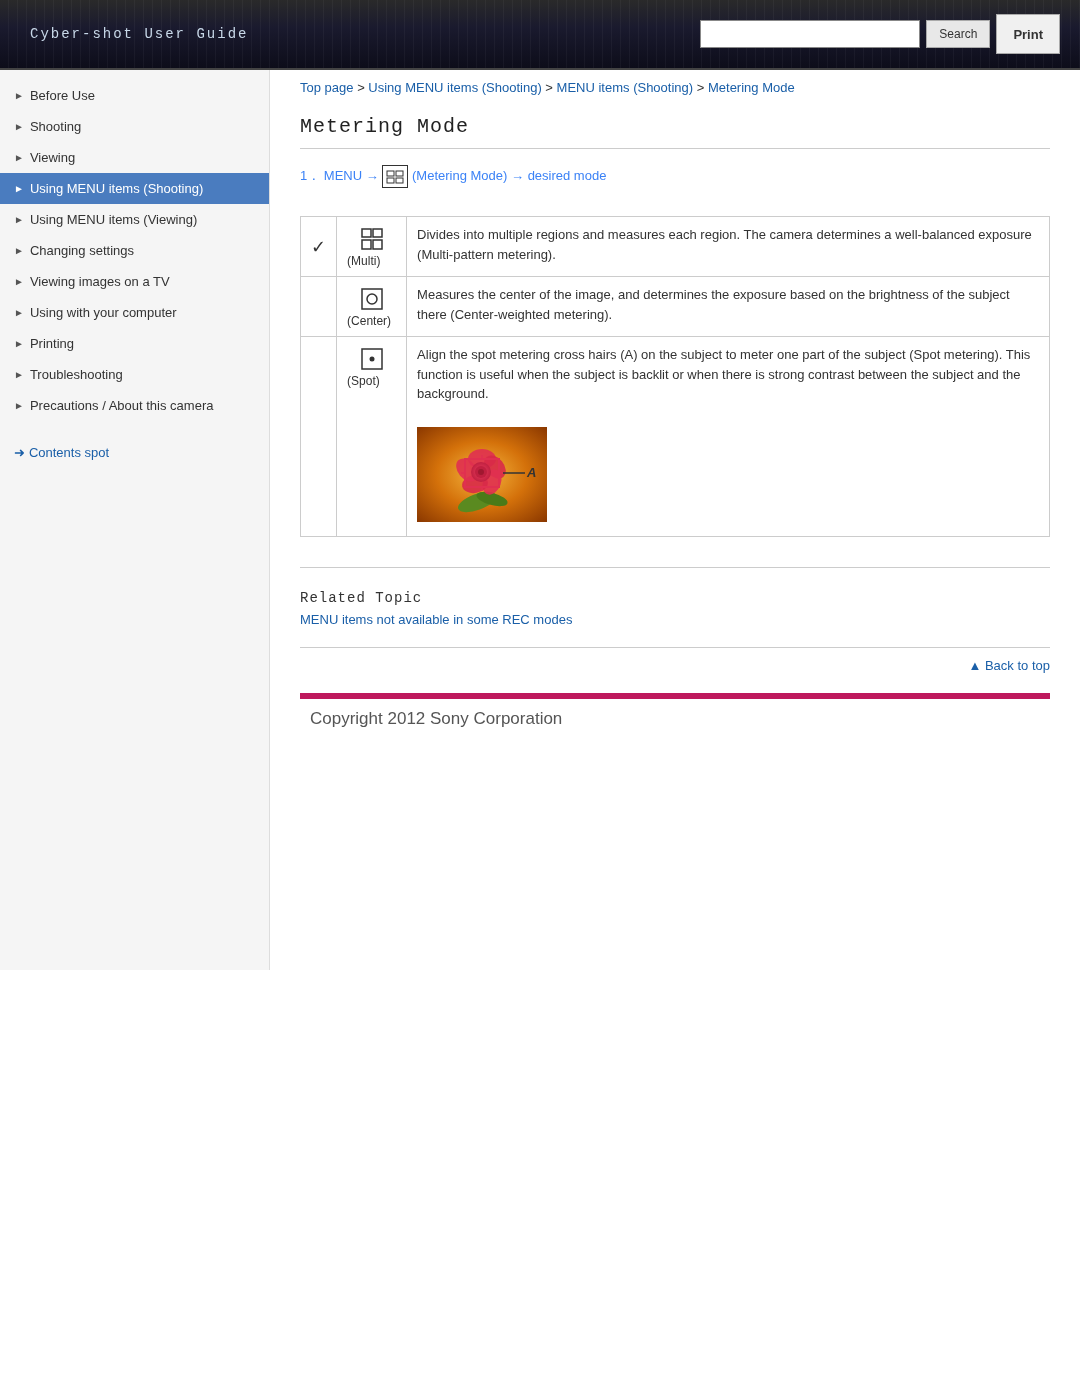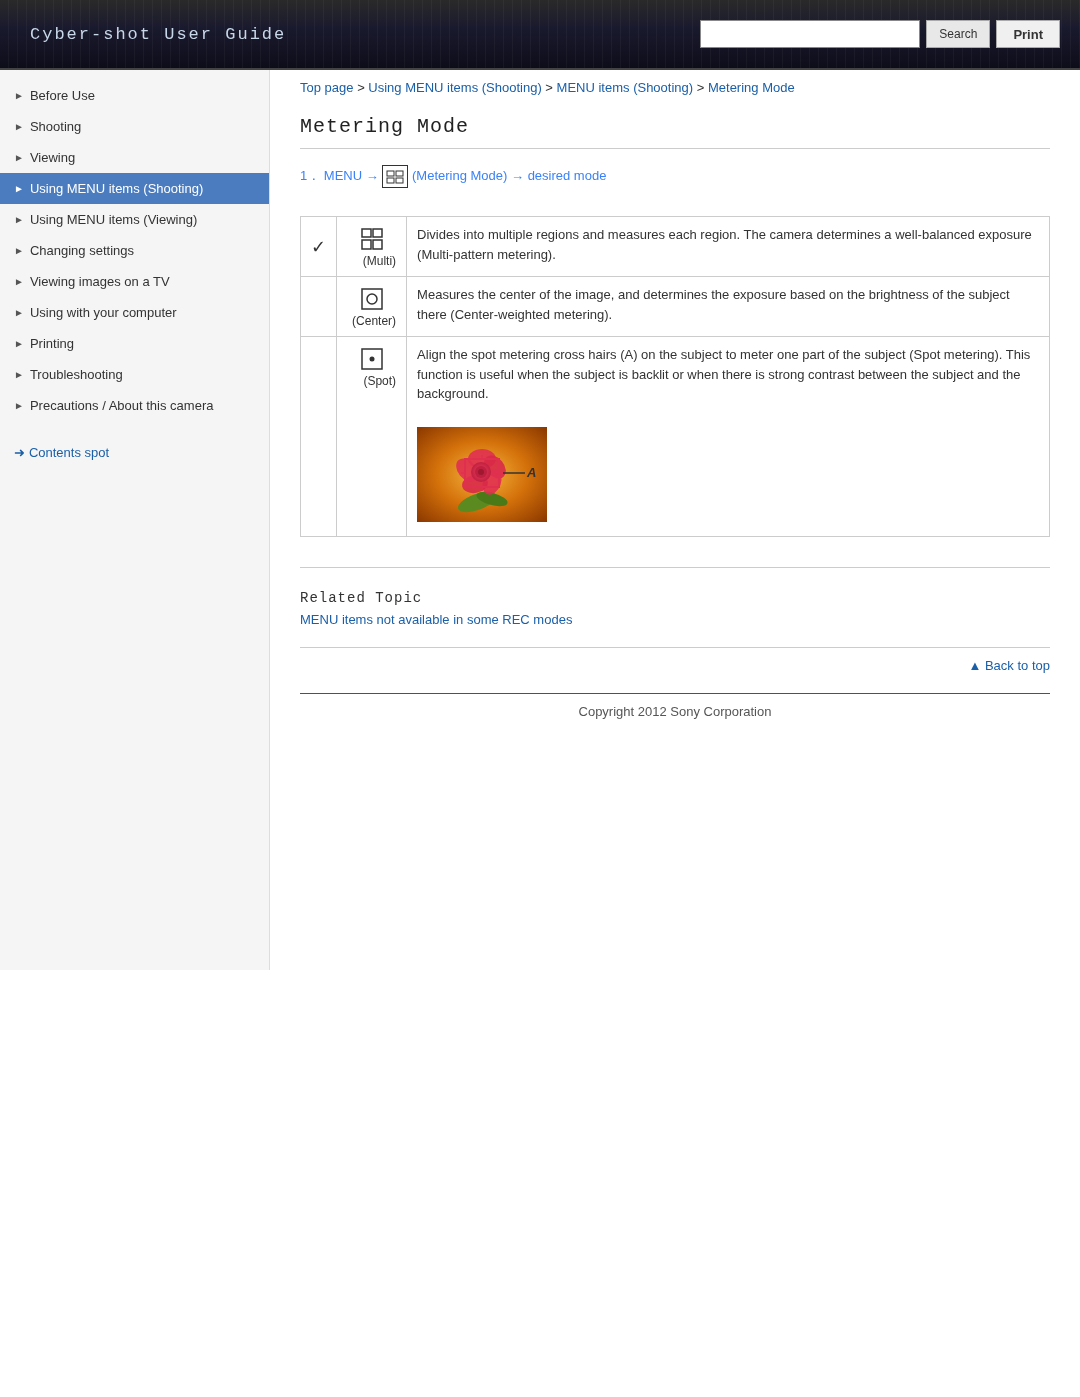--- a/index.html
+++ b/index.html
@@ -22,21 +22,21 @@
         90deg,
         transparent,
         transparent 8px,
         rgba(255,255,255,0.04) 8px,
         rgba(255,255,255,0.04) 9px
       );
       pointer-events: none;
     }
     .header-title {
       color: #c8d8e8;
-      font-size: 17px;
+      font-size: 14px;
       font-family: 'Courier New', monospace;
       letter-spacing: 2px;
       margin-left: 30px;
       z-index: 1;
     }
     .header-search-area {
       position: absolute;
       right: 20px;
       display: flex;
       align-items: center;
@@ -55,21 +55,21 @@
     .header-search-btn {
       height: 28px;
       padding: 0 12px;
       background: #e8e8e8;
       border: 1px solid #aaa;
       font-size: 12px;
       cursor: pointer;
       color: #333;
     }
     .header-print-btn {
-      height: 28px;
+      height: 40px;
       padding: 4px 16px;
       background: #f0f0f0;
       border: 1px solid #aaa;
       font-size: 13px;
       font-weight: bold;
       cursor: pointer;
       color: #333;
     }
 
     
@@ -185,21 +185,21 @@
     }
     .metering-table .desc-col {
       font-size: 13px;
       line-height: 1.5;
     }
 
     .icon-label {
       font-size: 12px;
       color: #333;
       display: block;
-      text-align: right;
+      text-align: left;
     }
 
     
     .related-topic {
       border-top: 1px solid #ccc;
       padding-top: 22px;
       margin-bottom: 20px;
     }
     .related-title {
       font-family: 'Courier New', monospace;
@@ -225,25 +225,25 @@
     .back-to-top a {
       color: #1a5fa8;
       text-decoration: none;
       font-size: 13px;
       cursor: pointer;
       margin-left: 36px;
     }
 
     
     .footer {
-      text-align: center;
-      font-size: 13px;
+      text-align: left;
+      font-size: 17px;
       color: #555;
       padding: 10px;
-      border-top: 1px solid #be185d;
+      border-top: 6px solid #be185d;
     }
 
     
     .checkmark {
       font-size: 18px;
       color: #333;
     }
 
     
     .step-arrow { font-size: 13px; }

